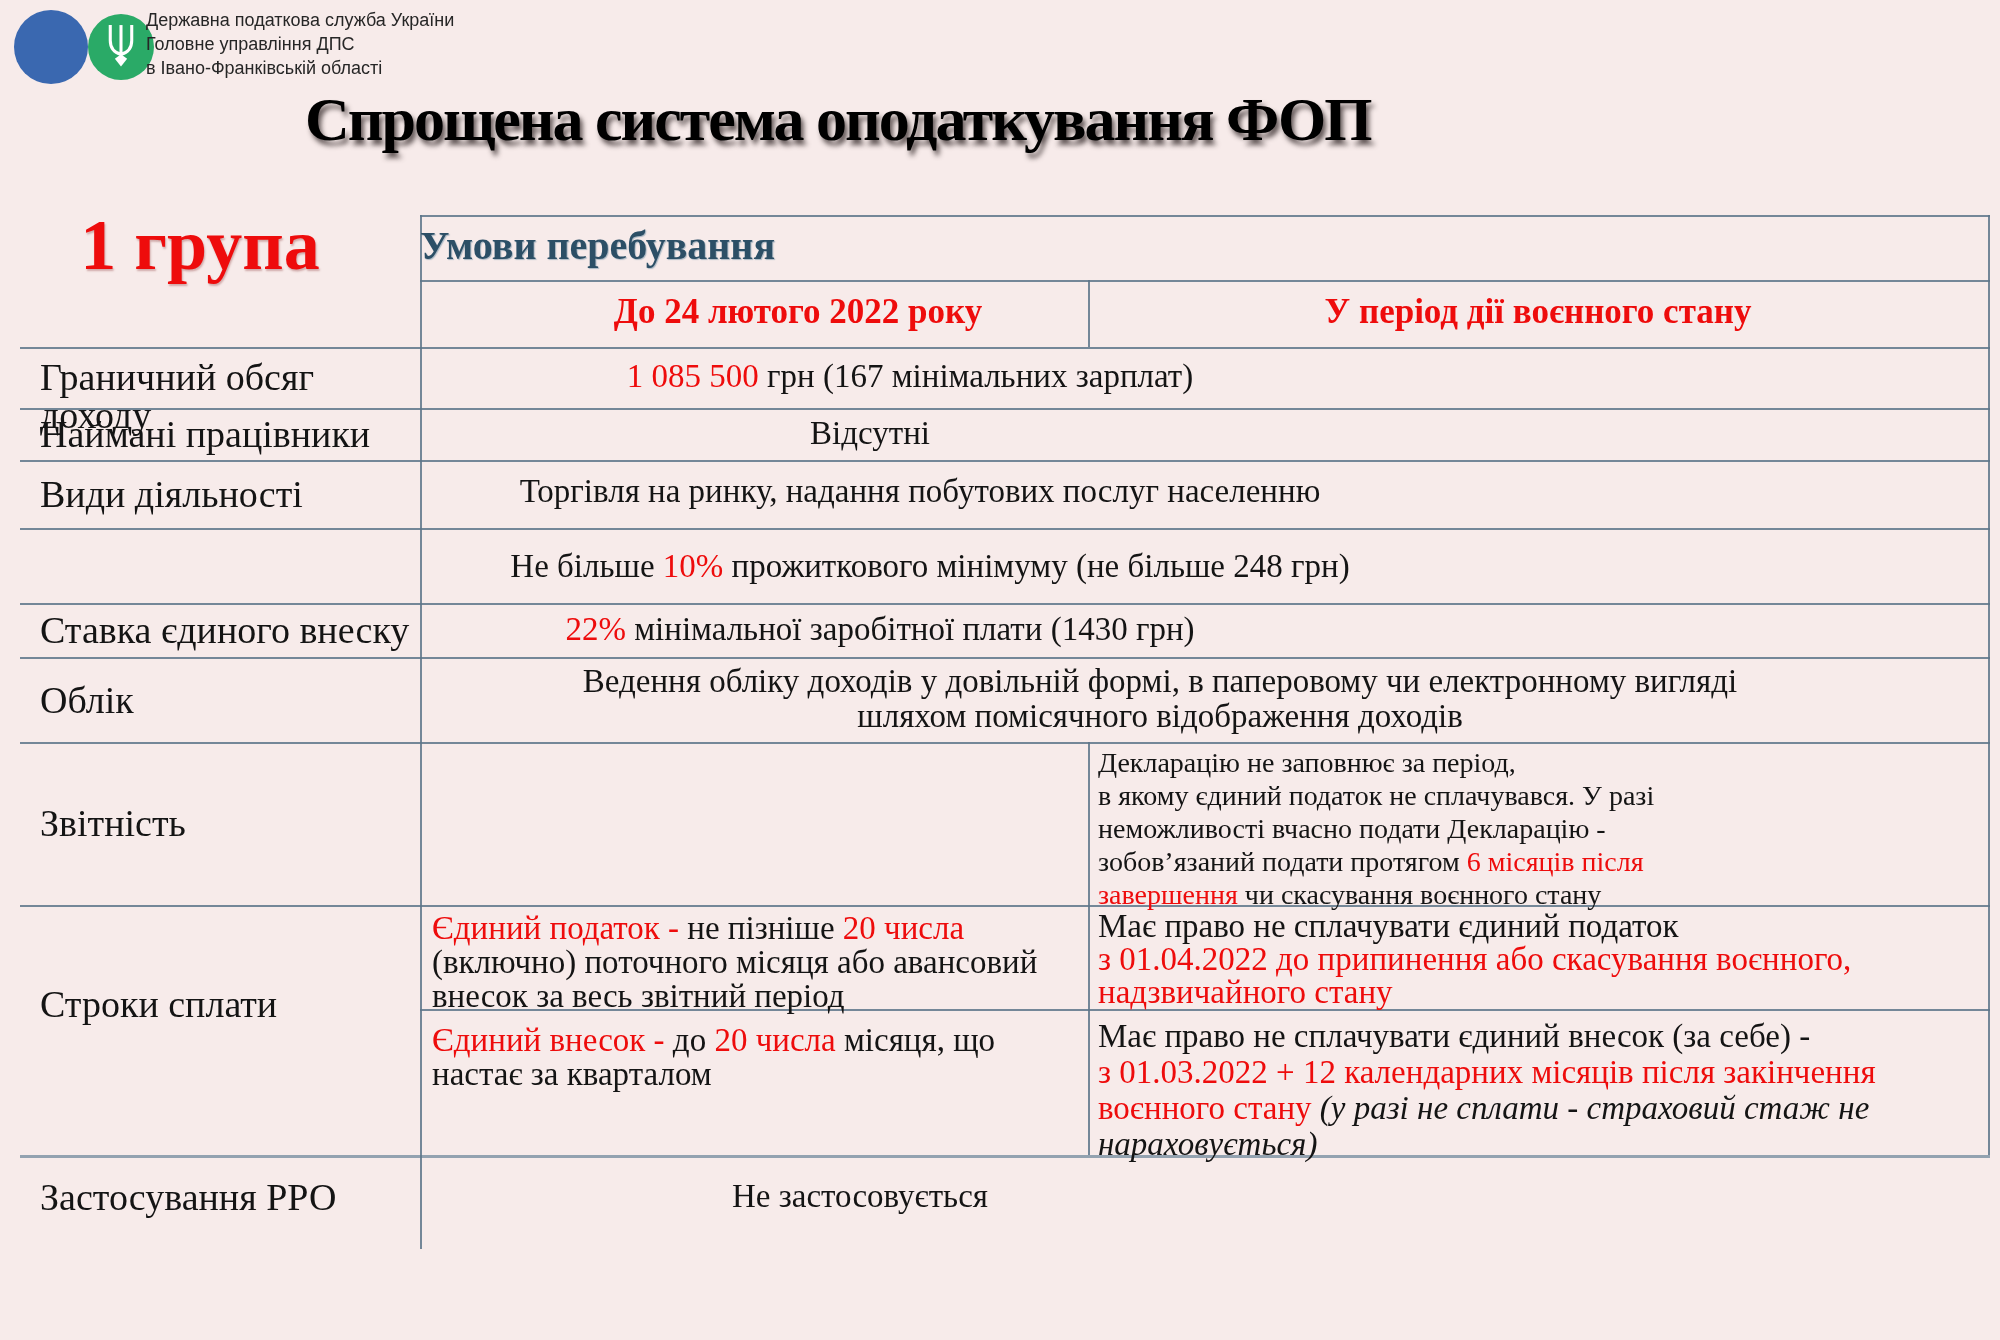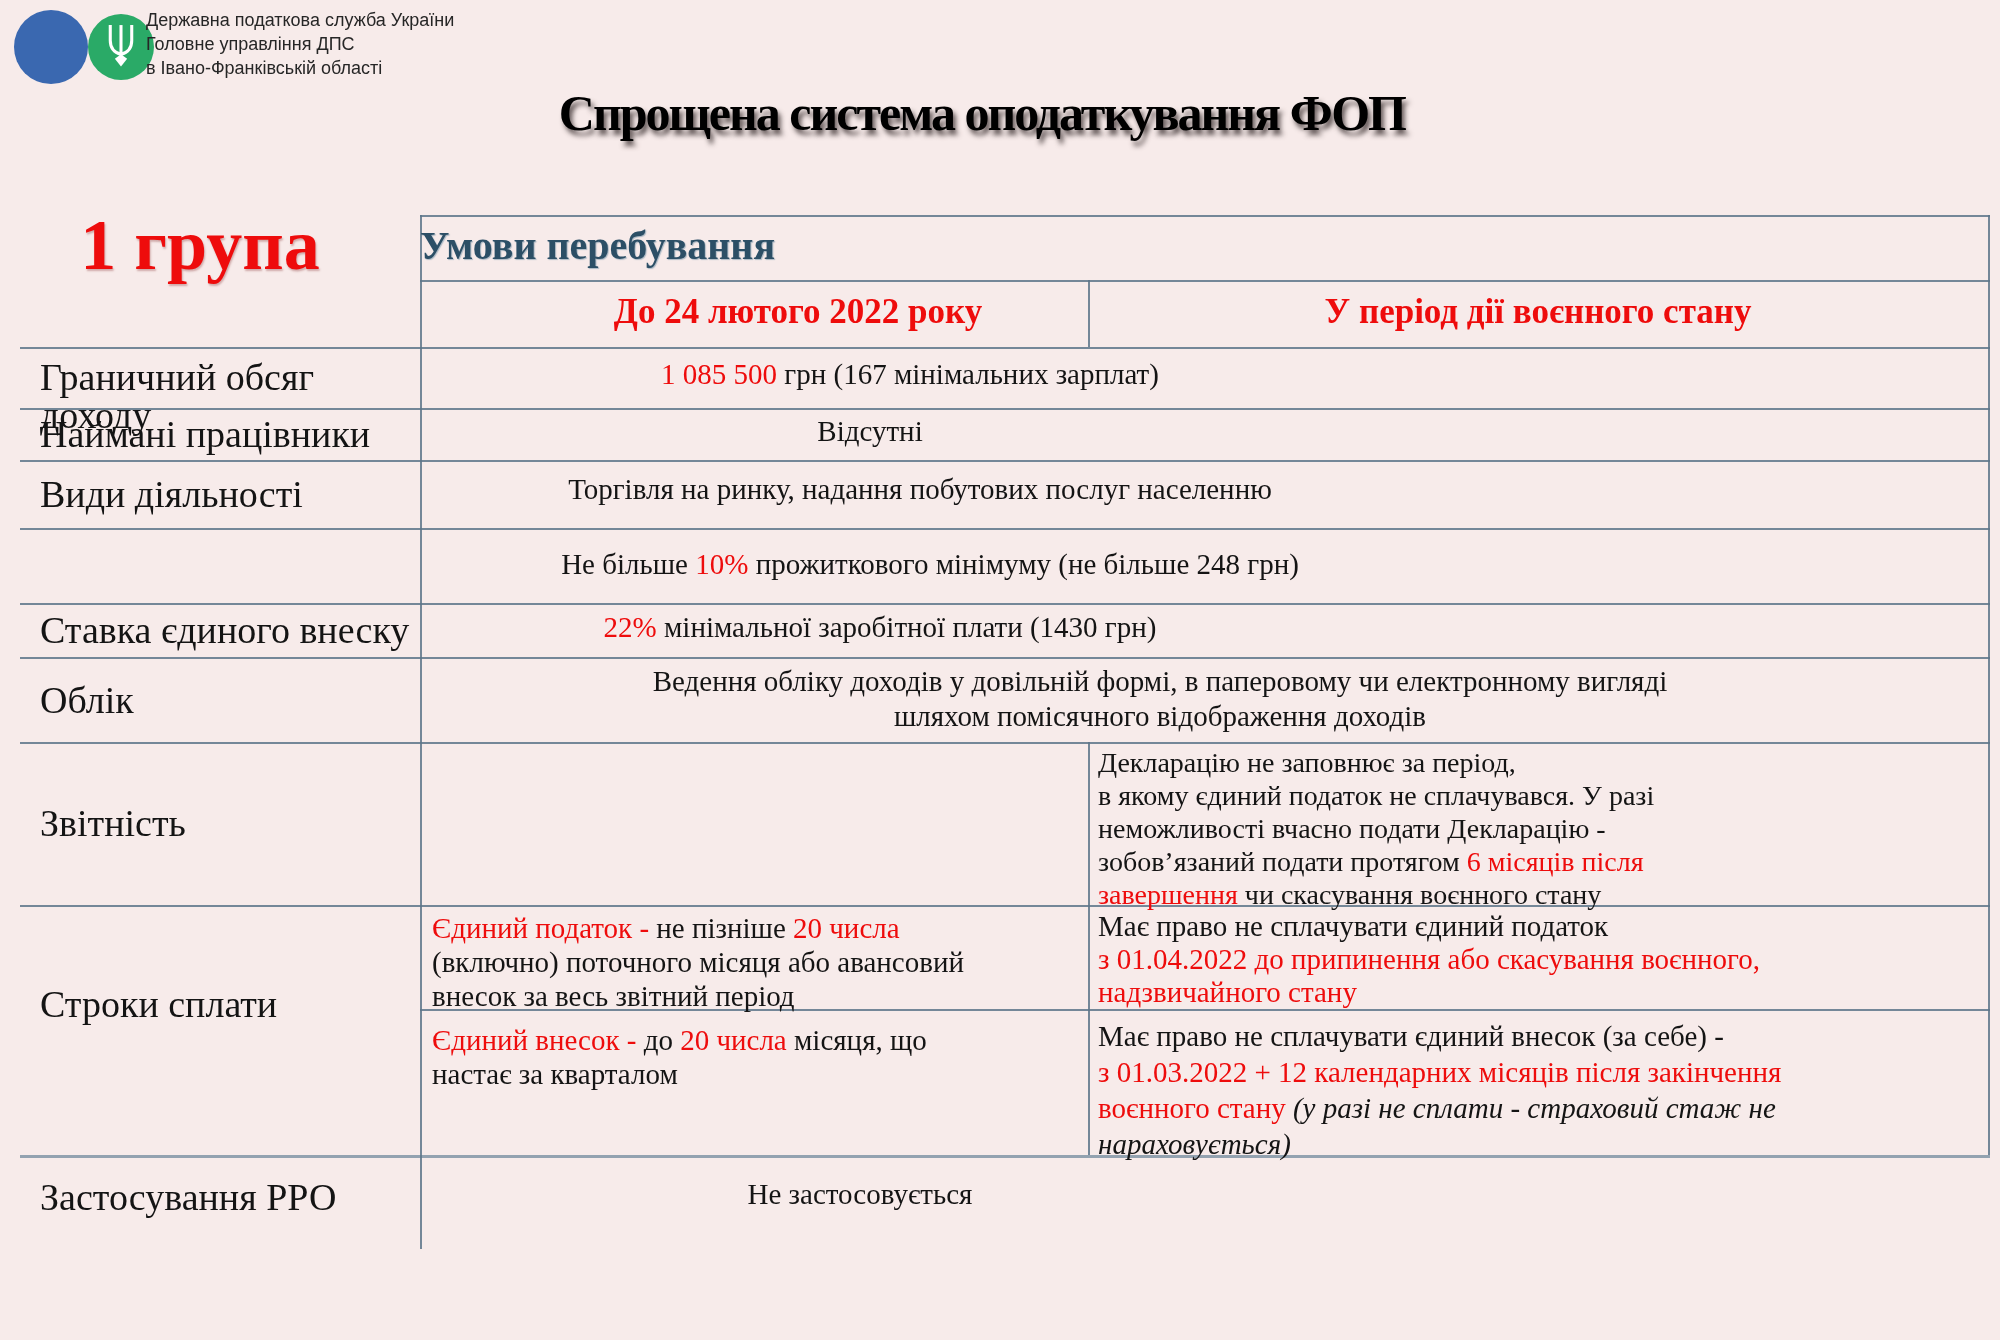--- a/index.html
+++ b/index.html
@@ -12,33 +12,33 @@
   .abs{position:absolute;}
   
   .circle{border-radius:50%;}
   .logo-blue{left:14px;top:10px;width:74px;height:74px;background:var(--logo-blue);}
   .logo-green{left:88px;top:14px;width:66px;height:66px;background:var(--logo-green);
               display:flex;align-items:center;justify-content:center;}
   
   .org{left:146px;top:8px;font-family:"Liberation Sans",sans-serif;font-size:18px;
        line-height:24px;color:#262626;}
   
-  .title{left:305px;top:84px;width:1100px;text-align:right;font-size:50px;font-weight:700;
+  .title{left:305px;top:84px;width:1100px;text-align:left;font-size:62px;font-weight:700;
          letter-spacing:-2px;color:#000;text-shadow:3px 5px 5px rgba(75,65,65,.85);}
   
   .group{left:20px;top:204px;width:360px;text-align:center;font-size:72px;font-weight:700;
          color:var(--red);text-shadow:1px 2px 2px rgba(160,90,90,.45);}
   
   .hdr-main{left:420px;top:222px;width:1280px;text-align:left;font-size:40px;font-weight:700;
             color:var(--header-blue);text-shadow:1px 1px 1px rgba(120,150,170,.6);}
   .hdr-col{font-size:35px;font-weight:700;color:var(--red);text-align:center;top:292px;}
   .hdr-before{left:420px;width:668px;padding-left:44px;}
   .hdr-martial{left:1088px;width:900px;}
   .rowlabel{left:40px;width:380px;font-size:38px;line-height:38px;}
-  .cell{font-size:29px;white-space:pre-wrap;}
+  .cell{font-size:33px;white-space:pre-wrap;}
   .merged{text-align:center;}
   .red{color:var(--red);}
   .italic{font-style:italic;}
   
   .hline{height:2px;background:var(--line);opacity:.85;}
   .vline{width:2px;background:var(--line);opacity:.85;}
   .thick{height:3px;background:var(--line-soft);opacity:1;}
 </style>
 </head>
 <body>

